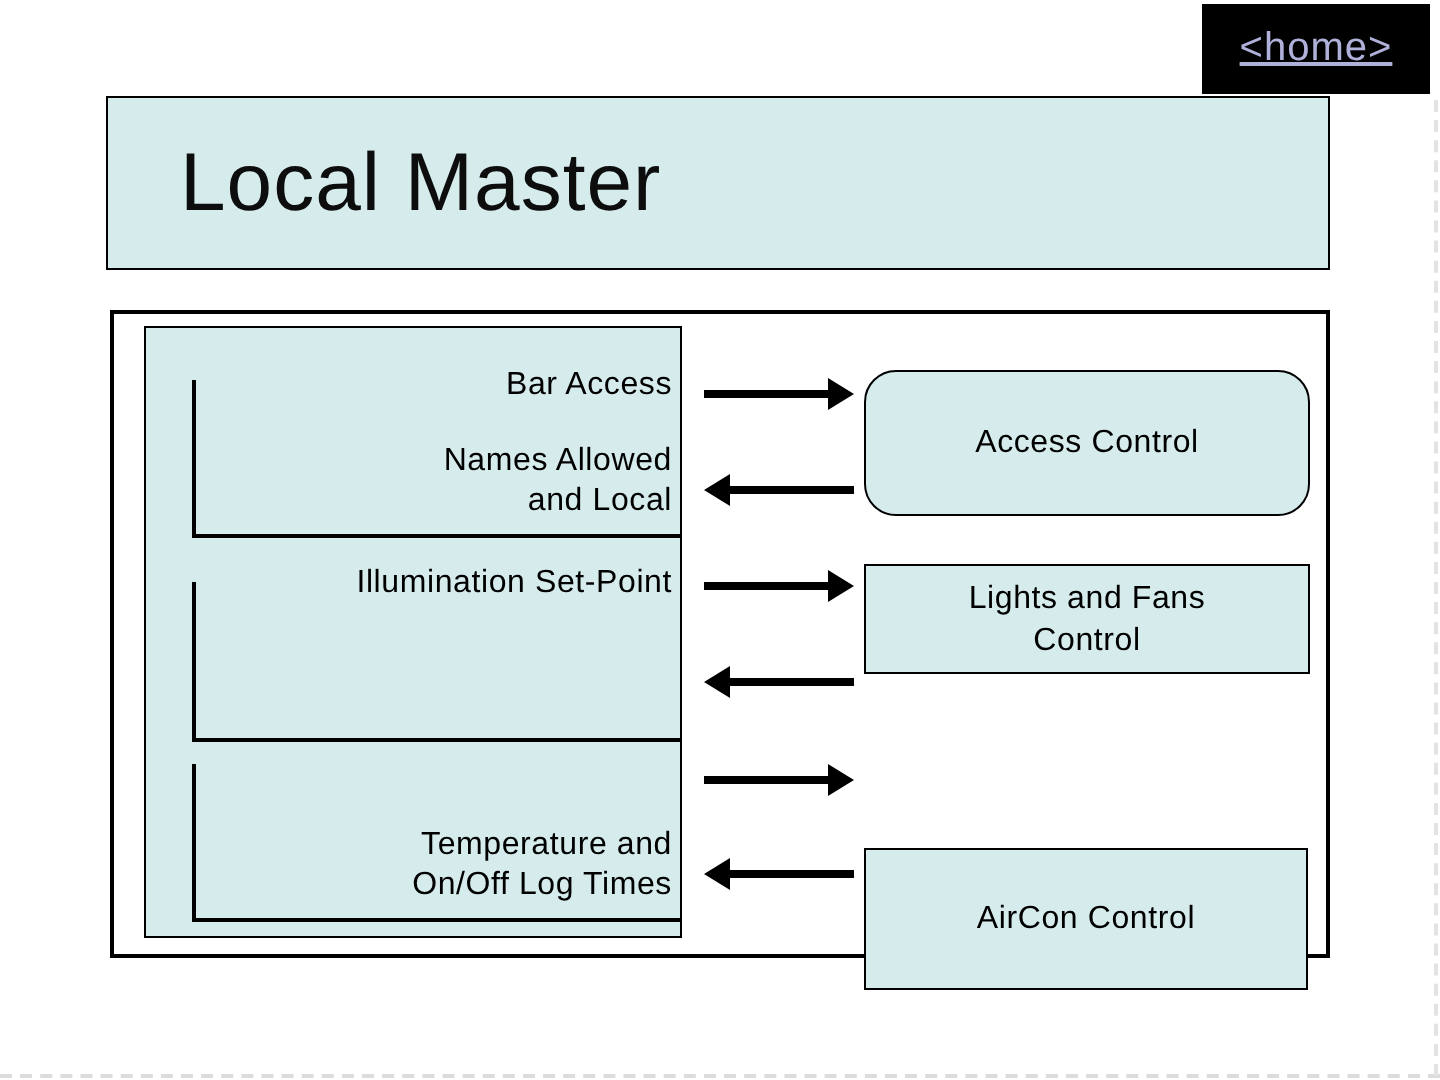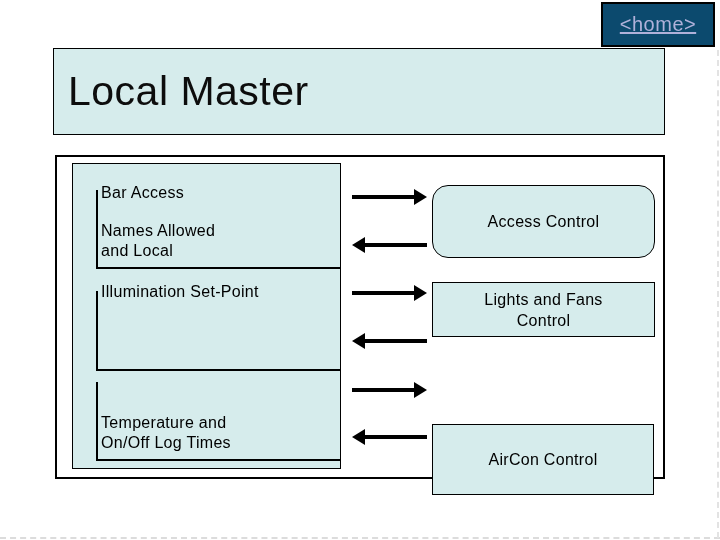--- a/index.html
+++ b/index.html
@@ -7,52 +7,52 @@
     position:relative;width:720px;height:540px;background:#fff;overflow:hidden;
     font-family:"Liberation Sans","DejaVu Sans",sans-serif;color:#000;
   }
   
   .edge-bottom{position:absolute;left:0;bottom:1px;width:720px;height:0;border-bottom:2px dashed #dcdcdc;}
   .edge-right{position:absolute;right:1px;top:50px;height:488px;width:0;border-right:2px dashed #e3e3e3;}
 
   
   .home-box{
     position:absolute;left:601px;top:2px;width:114px;height:45px;box-sizing:border-box;
-    background:#0c4a6e;border:2px solid #000;display:flex;align-items:center;justify-content:center;z-index:3;
+    background:#000000;border:2px solid #000;display:flex;align-items:center;justify-content:center;z-index:3;
   }
   .home-link{
     color:var(--link,#b0b1da);font-size:20px;text-decoration:underline;letter-spacing:0.5px;cursor:pointer;
   }
 
   
   .title-bar{
     position:absolute;left:53px;top:48px;width:612px;height:87px;box-sizing:border-box;
     background:var(--panel-fill,#d6ecec);border:1px solid #000;
     display:flex;align-items:center;z-index:1;
   }
-  .title-text{font-size:41px;letter-spacing:0.5px;padding-left:14px;color:#0d0d0d;}
+  .title-text{font-size:41px;letter-spacing:0.5px;padding-left:36px;color:#0d0d0d;}
 
   
   .frame{
     position:absolute;left:55px;top:155px;width:610px;height:324px;box-sizing:border-box;
     background:#fff;border:2px solid #000;
   }
 
   
   .panel{
     position:absolute;left:72px;top:163px;width:269px;height:306px;box-sizing:border-box;
     background:var(--panel-fill,#d6ecec);border:1px solid #000;font-size:16px;letter-spacing:0.3px;
   }
   .bracket{position:absolute;left:23px;width:2px;background:#000;}
   .bk1{top:26px;height:77px;}
   .bk2{top:127px;height:78px;}
   .bk3{top:218px;height:78px;}
   .separator{position:absolute;left:23px;width:244px;height:2px;background:#000;}
   .sp1{top:103px;} .sp2{top:205px;} .sp3{top:295px;}
-  .out-label,.in-label{position:absolute;right:4px;left:28px;line-height:20px;}
+  .out-label,.in-label{position:absolute;right:4px;left:28px;text-align:right;line-height:20px;}
   .ol1{top:19px;} .ol2{top:118px;} .ol3{top:218px;}
   .il1{top:57px;} .il2{top:157px;} .il3{top:249px;}
 
   
   .ctrl{
     position:absolute;box-sizing:border-box;background:var(--panel-fill,#d6ecec);border:1px solid #000;
     display:flex;flex-direction:column;align-items:center;justify-content:center;
     font-size:16px;letter-spacing:0.3px;line-height:21px;text-align:center;
   }
   .c1{left:432px;top:185px;width:223px;height:73px;border-radius:16px;}

